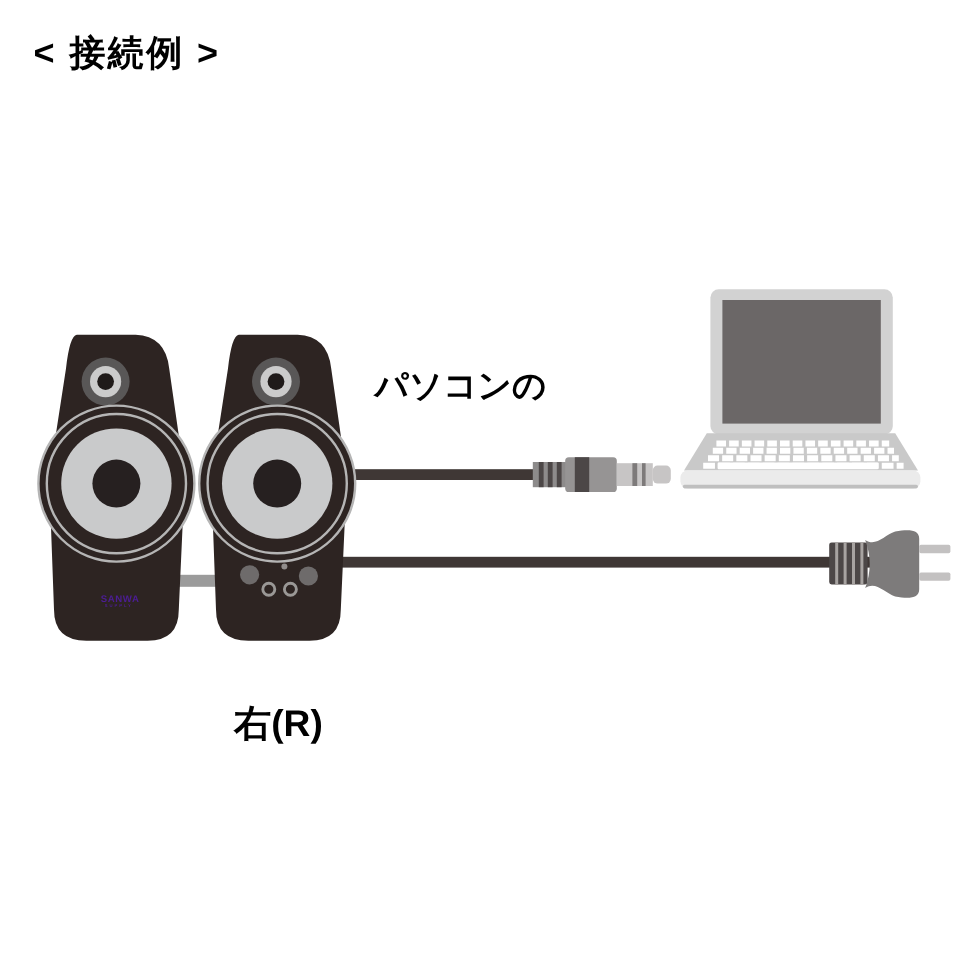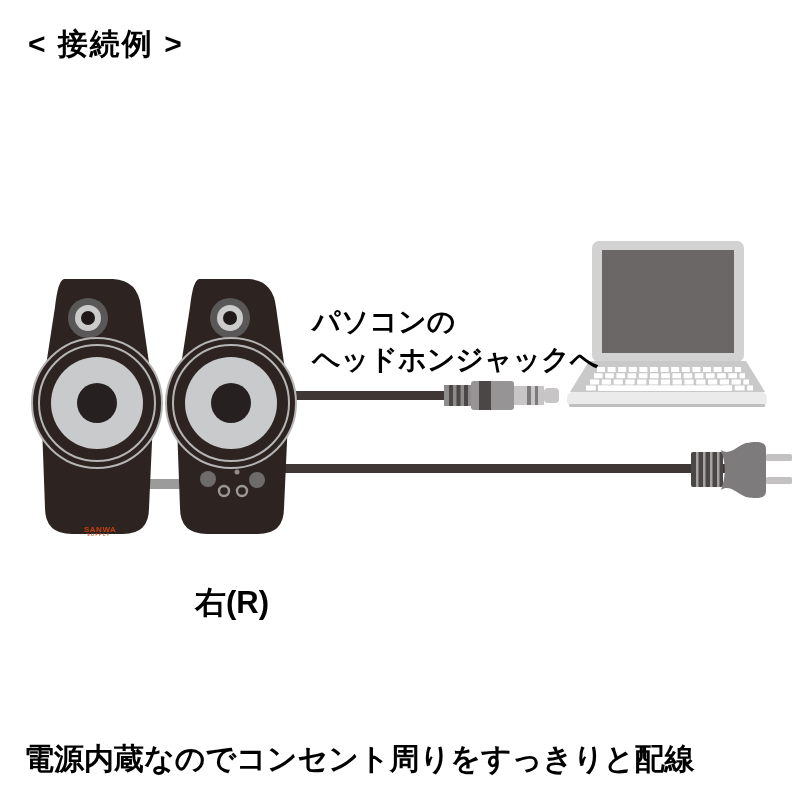--- a/index.html
+++ b/index.html
@@ -7,22 +7,22 @@
        font-family:"Liberation Sans","DejaVu Sans",sans-serif;}
   .stage{position:relative;width:688px;height:800px;background:#fff;}
   .stage svg{position:absolute;left:0;top:0;}
   .txt{position:absolute;color:#000;font-weight:700;white-space:nowrap;}
   .title{left:28px;top:24px;font-size:30px;letter-spacing:2px;}
   .ann-headphone{left:300px;top:303px;font-size:28px;line-height:38px;margin-left:12px;}
   .ann-power{left:300px;top:482px;font-size:27px;}
   .label-left{left:30px;top:539px;width:136px;text-align:center;font-size:31px;}
   .label-right{left:172px;top:539px;width:120px;text-align:center;font-size:31px;margin-top:43px;}
   .caption{left:24px;top:739px;font-size:30px;}
-  .brand{position:absolute;left:84px;top:526px;width:30px;text-align:center;
-         color:#c2410c;font-weight:700;line-height:1;}
+  .brand{position:absolute;left:84px;top:496px;width:30px;text-align:center;
+         color:#4c1d95;font-weight:700;line-height:1;}
   .brand .b1{font-size:8px;letter-spacing:0.5px;}
   .brand .b2{font-size:3.5px;letter-spacing:1.6px;}
 </style>
 </head>
 <body>
 
 <div class="stage">
 
   <svg width="800" height="800" viewBox="0 0 800 800">
 
@@ -108,25 +108,23 @@
         <line x1="586" y1="388.1" x2="753" y2="388.1" stroke-width="5" stroke-dasharray="9.8 2.6"></line>
         <rect x="598" y="385.4" width="134" height="5.6" rx="1" fill="#ffffff" stroke="none"></rect>
       </g>
     </g>
   </svg>
 
   <div class="txt title">&lt; 接続例 &gt;</div>
 
   <div class="txt ann-headphone">
     <div>パソコンの</div>
-    <div>ヘッドホンジャックへ</div>
   </div>
 
 
   <div class="txt label-right">右(R)</div>
 
   <div class="brand">
     <div class="b1">SANWA</div>
     <div class="b2">SUPPLY</div>
   </div>
 
-  <div class="txt caption">電源内蔵なのでコンセント周りをすっきりと配線</div>
 </div>
 
 </body></html>

